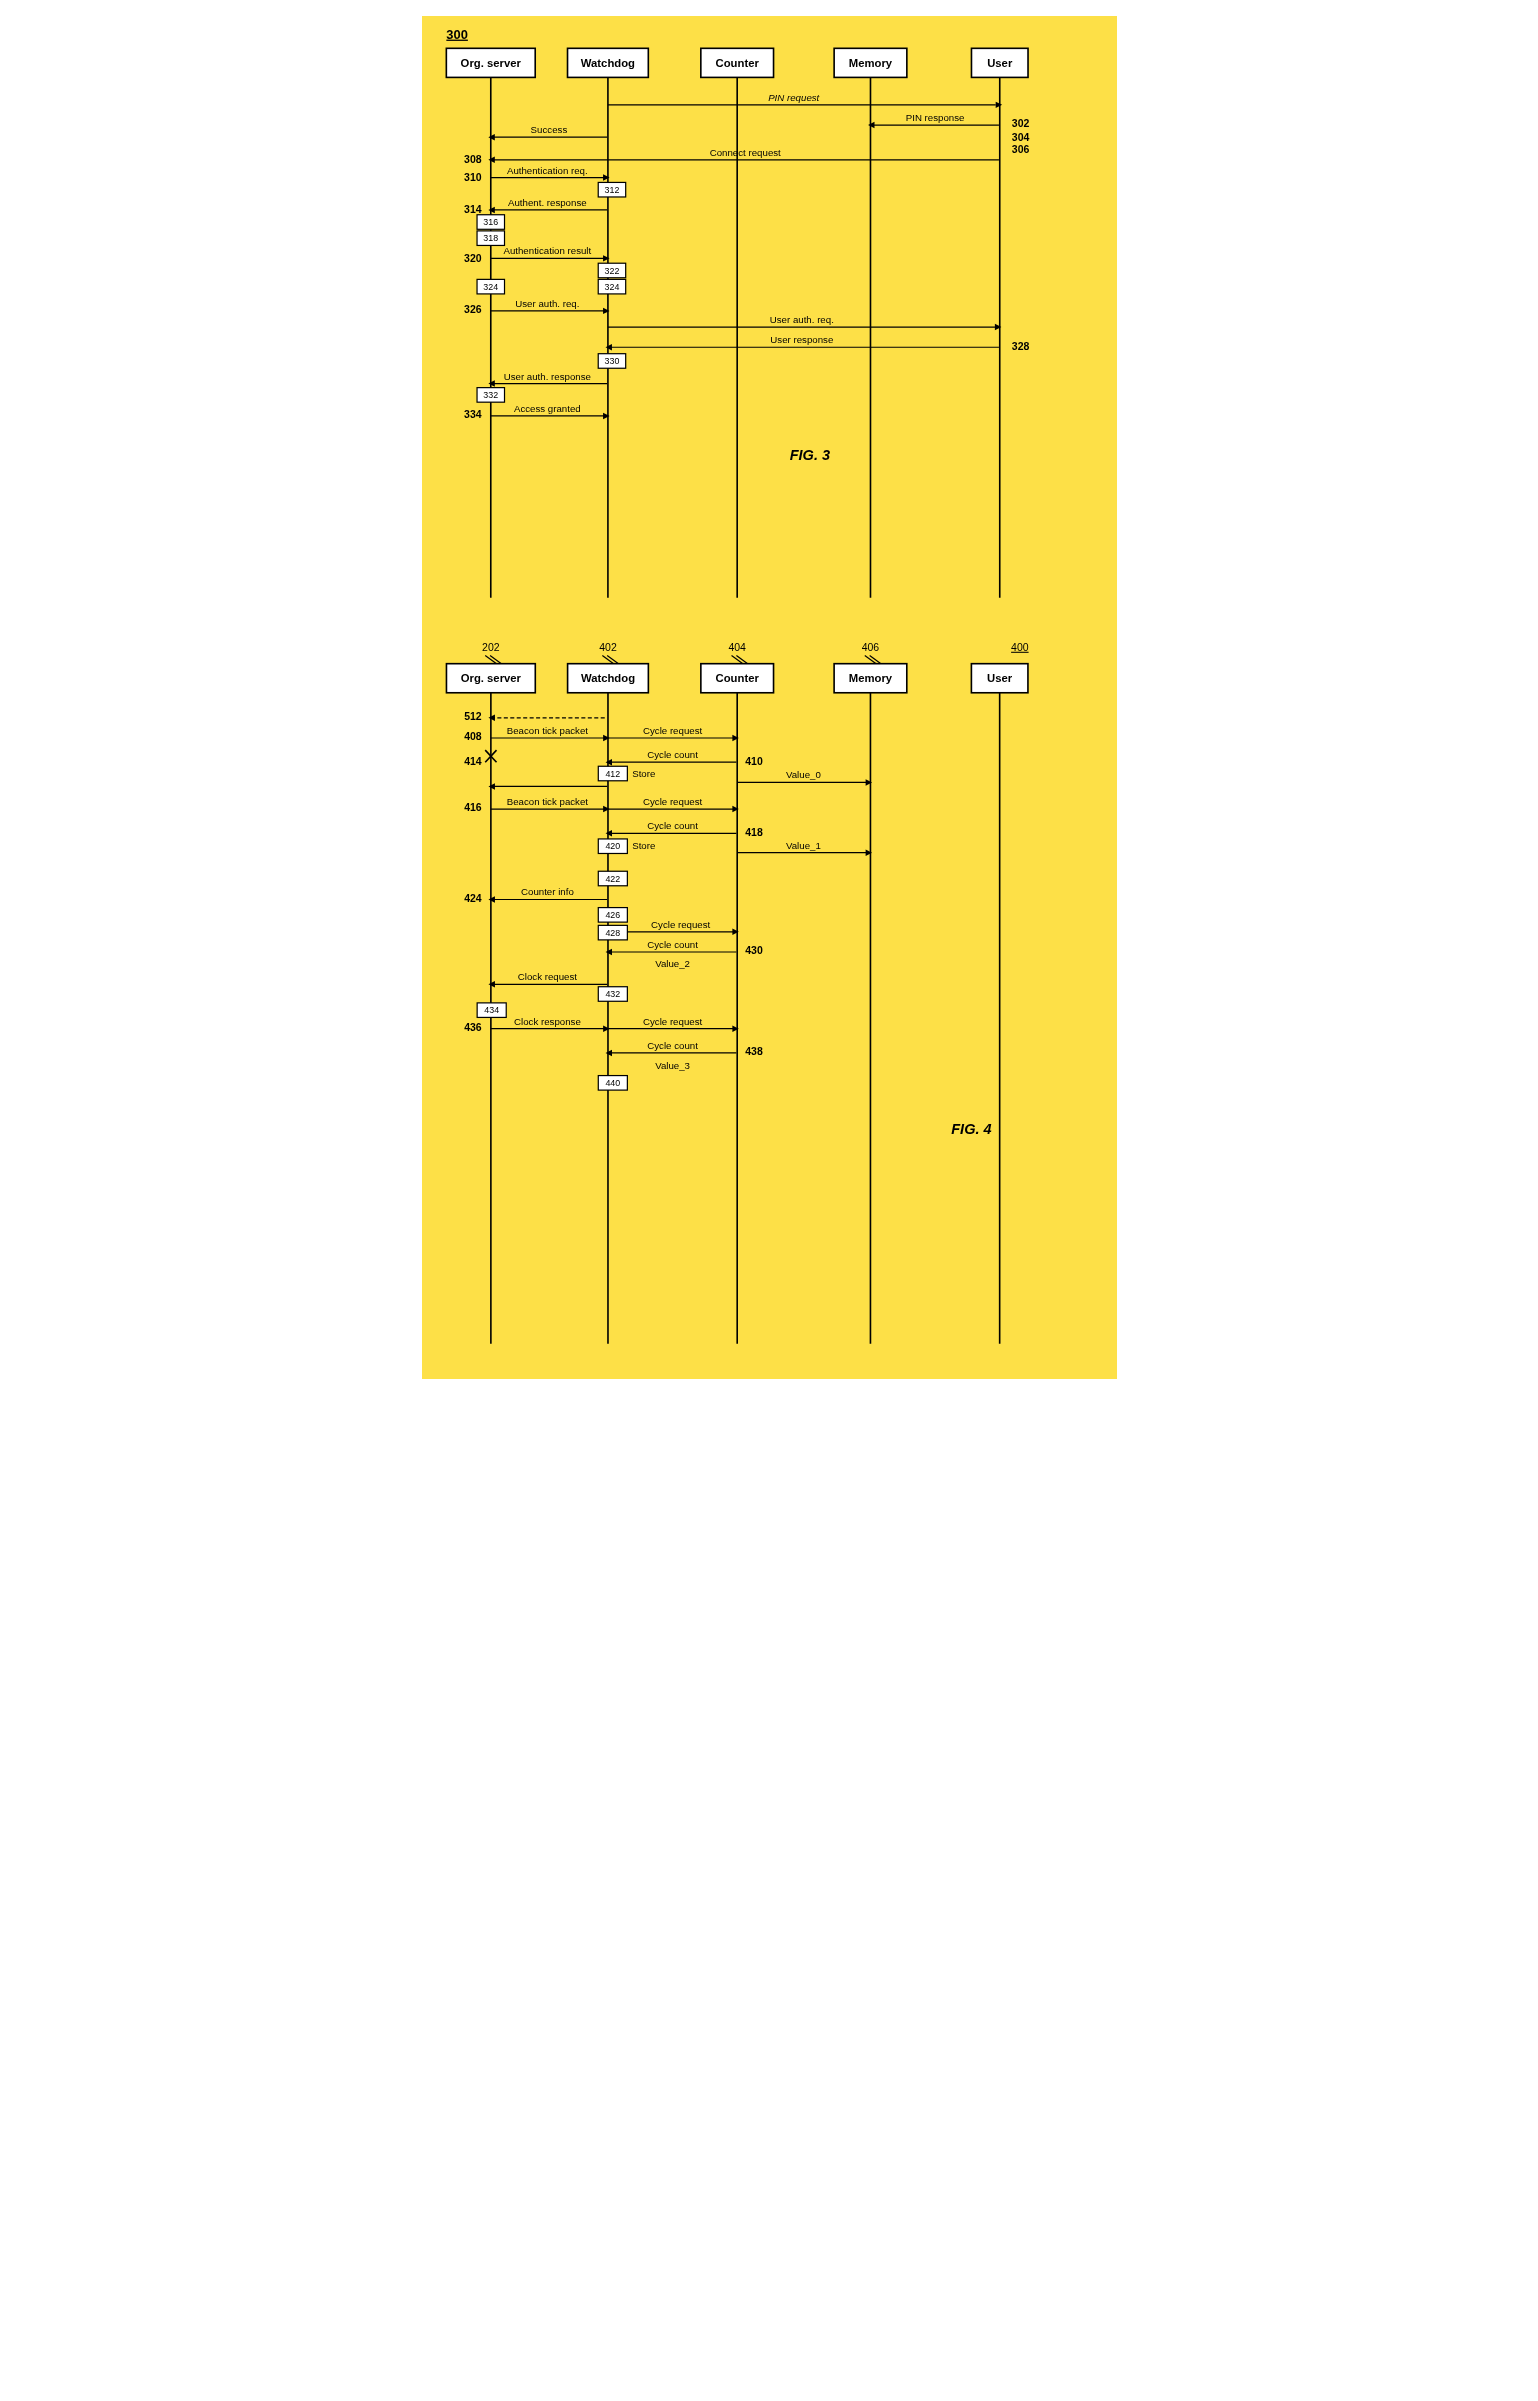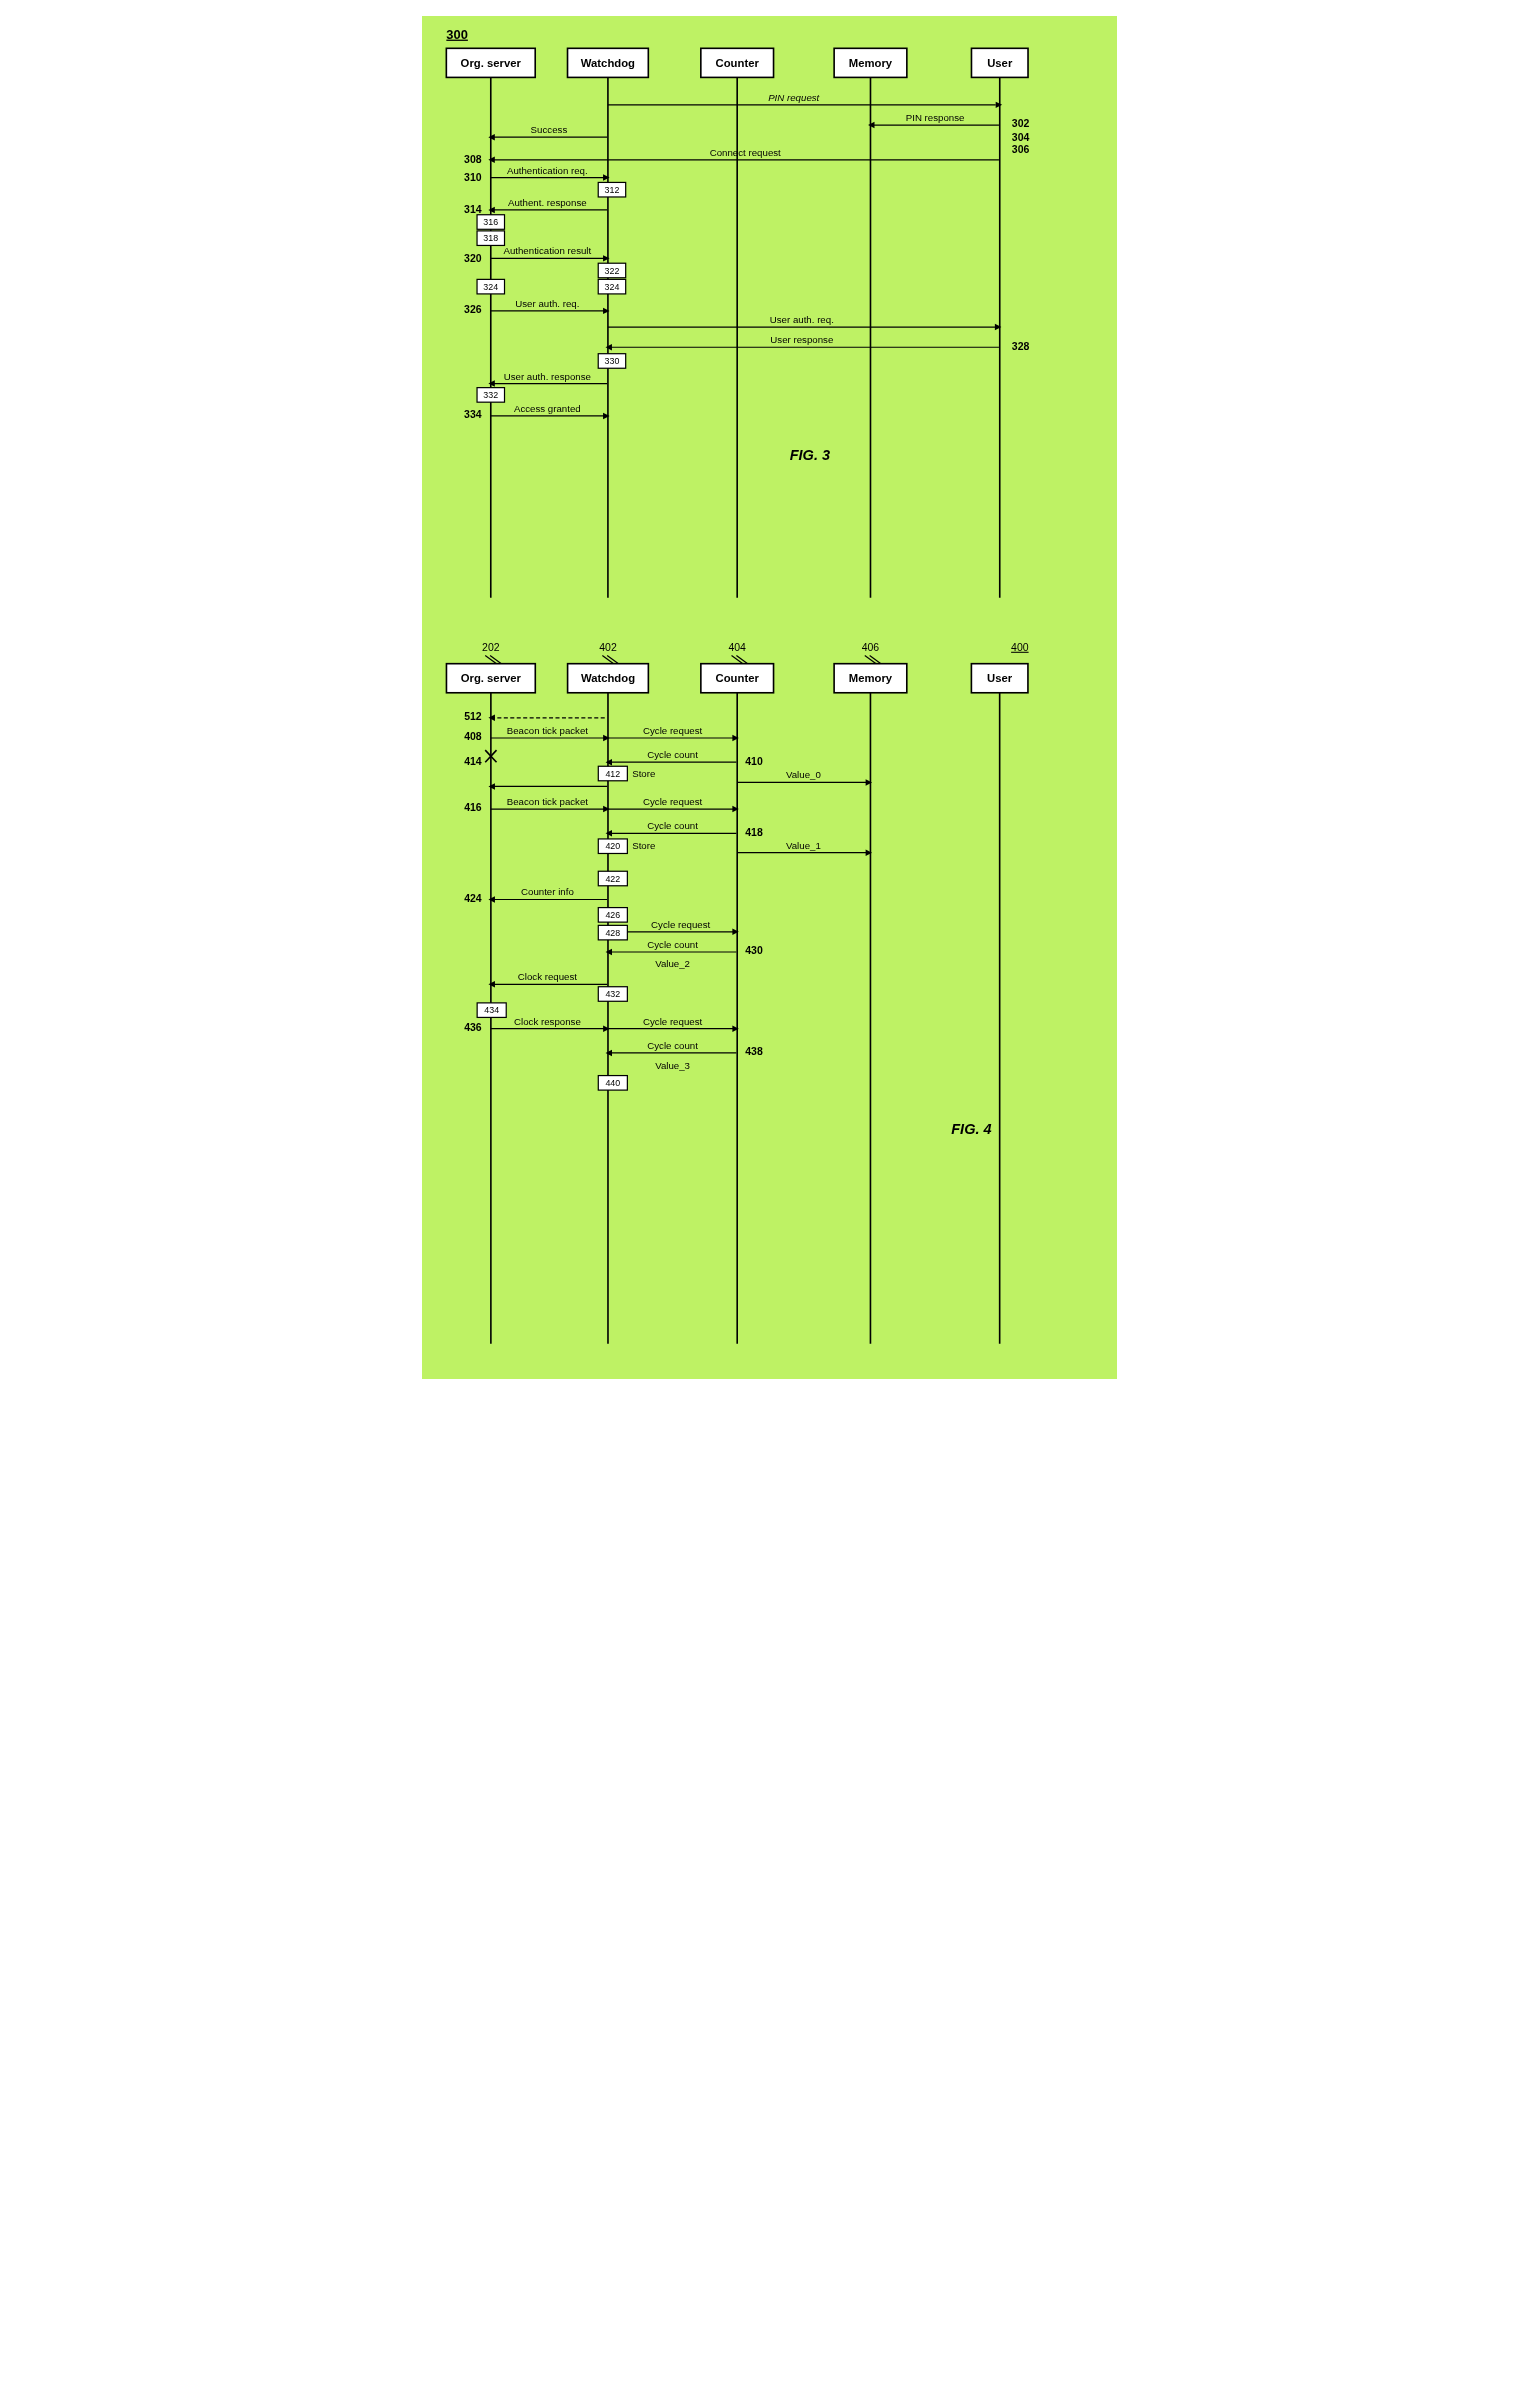--- a/index.html
+++ b/index.html
@@ -6,21 +6,21 @@
     body {
       background: #fff;
       font-family: Arial, sans-serif;
       width: 727px;
       margin: 0 auto;
       padding: 16px;
     }
     .diagram-container {
       position: relative;
       width: 695px;
-      background: #bef264;
+      background: #fde047;
     }
 
     
     svg text {
       font-family: Arial, sans-serif;
     }
   </style>
 </head>
 <body>
 

